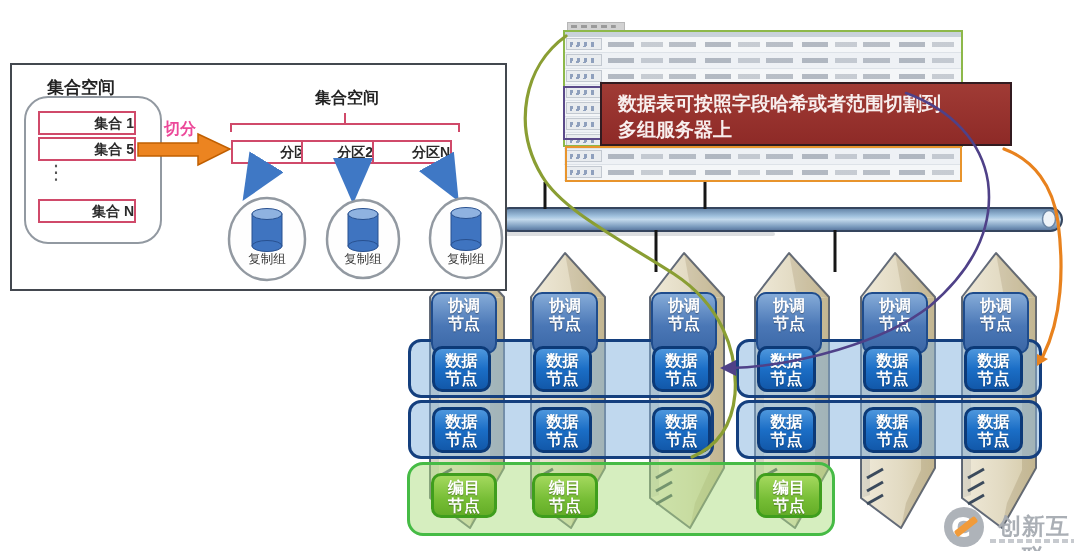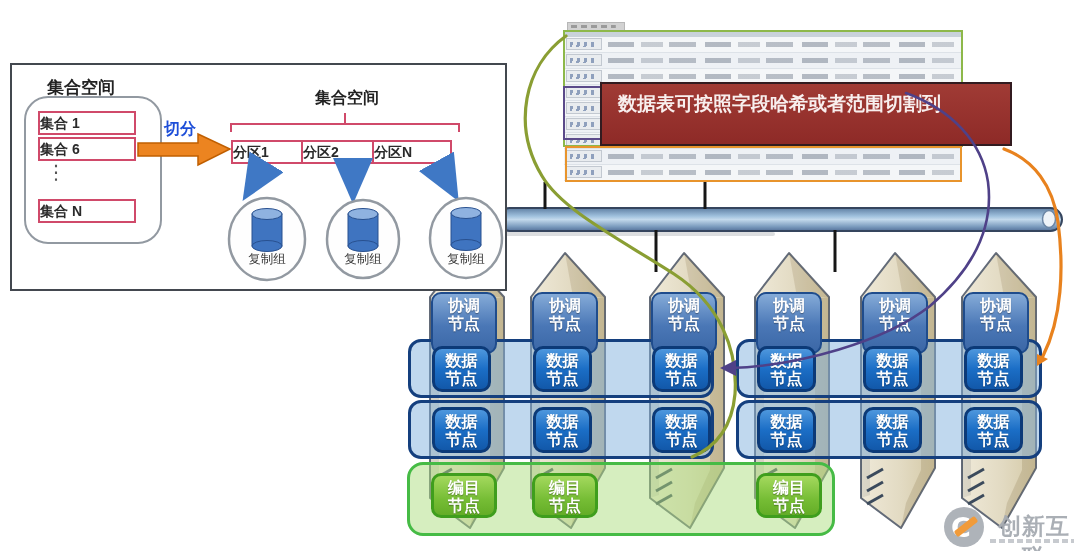--- a/index.html
+++ b/index.html
@@ -5,24 +5,24 @@
   html,body{margin:0;padding:0;background:#ffffff;}
   .canvas{position:relative;width:1080px;height:551px;background:#fff;overflow:hidden;
           font-family:"Liberation Sans",sans-serif;}
   .abs{position:absolute;}
   svg{position:absolute;left:0;top:0;}
   
   .panel{left:10px;top:63px;width:497px;height:228px;background:#fff;border:2.5px solid #43484f;box-sizing:border-box;}
   .panel-title{left:35px;top:11px;font-size:17px;font-weight:bold;color:#222;text-align:right;}
   .cs-round{left:12px;top:31px;width:138px;height:148px;border:2.5px solid #9299a1;border-radius:24px;box-sizing:border-box;}
   .rbox{border:2px solid #d04a6a;background:#fff;box-sizing:border-box;color:#2a2a2a;
-        font-size:14px;font-weight:bold;text-align:left;line-height:20px;height:24px;}
+        font-size:14px;font-weight:bold;text-align:right;line-height:20px;height:24px;}
   .coll{left:26px;width:98px;}
   .vdots{left:34px;top:95px;width:20px;text-align:center;font-size:20px;color:#555;letter-spacing:0;}
-  .split-lbl{left:152px;top:54px;font-size:16px;font-weight:bold;color:#1d4ed8;}
+  .split-lbl{left:152px;top:54px;font-size:16px;font-weight:bold;color:#ec4899;}
   .hp-title{left:303px;top:23px;font-size:16px;font-weight:bold;color:#222;}
   .part{top:75px;}
   .ellipsis{left:362px;top:79px;font-size:15px;font-weight:bold;color:#7a3a3a;}
   .repl{top:186px;width:60px;text-align:center;font-size:12.5px;color:#333;}
   
   .win-stub{left:567px;top:22px;width:58px;height:9px;background:#d2d2d2;border:1px solid #b7b7b7;box-sizing:border-box;
             background-image:repeating-linear-gradient(90deg,#9a9a9a 0 6px,transparent 6px 10px);background-size:80% 3px;background-position:3px 2px;background-repeat:no-repeat;}
   .table-bg{left:564px;top:31px;width:398px;height:150px;background:#f4f6f8;overflow:hidden;}
   .t-head{height:6px;background:#c9d2da;}
   .t-row{position:relative;height:15px;border-bottom:1px solid #dde2e8;}
@@ -203,20 +203,21 @@
         <div class="t-stub"></div>
         <div class="t-noise"></div>
       </div>
     </div>
   <div class="abs green-frame"></div>
   <div class="abs orange-frame"></div>
   <div class="abs stub-frame"></div>
 
   <div class="abs banner">
     <div>数据表可按照字段哈希或者范围切割到</div>
+    <div>多组服务器上</div>
   </div>
 
   <div class="abs band" style="left:408px;top:339px;width:306px;height:59px"></div>
   <div class="abs band" style="left:736px;top:339px;width:306px;height:59px"></div>
   <div class="abs band" style="left:408px;top:400px;width:306px;height:59px"></div>
   <div class="abs band" style="left:736px;top:400px;width:306px;height:59px"></div>
   <div class="abs band g" style="left:407px;top:462px;width:428px;height:74px"></div>
 
   <div class="abs nbox coord" style="left:431px;top:292px">
       <div>协调</div>
@@ -303,21 +304,21 @@
     </div>
   <div class="abs nbox cat" style="left:756px;top:473px">
       <div>编目</div>
       <div>节点</div>
     </div>
 
   <div class="abs panel">
     <div class="abs panel-title">集合空间</div>
     <div class="abs cs-round"></div>
     <div class="abs rbox coll" style="top:46px">集合  1</div>
-    <div class="abs rbox coll" style="top:72px">集合  6</div>
+    <div class="abs rbox coll" style="top:72px">集合  5</div>
     <div class="abs vdots">⋮</div>
     <div class="abs rbox coll" style="top:134px">集合  N</div>
     <div class="abs split-lbl">切分</div>
     <div class="abs hp-title">集合空间</div>
     <div class="abs rbox part" style="left:219px;width:87px">分区1</div>
     <div class="abs rbox part" style="left:289px;width:74px">分区2</div>
     <div class="abs ellipsis">…</div>
     <div class="abs rbox part" style="left:360px;width:80px">分区N</div>
 
     <svg width="497" height="228">

